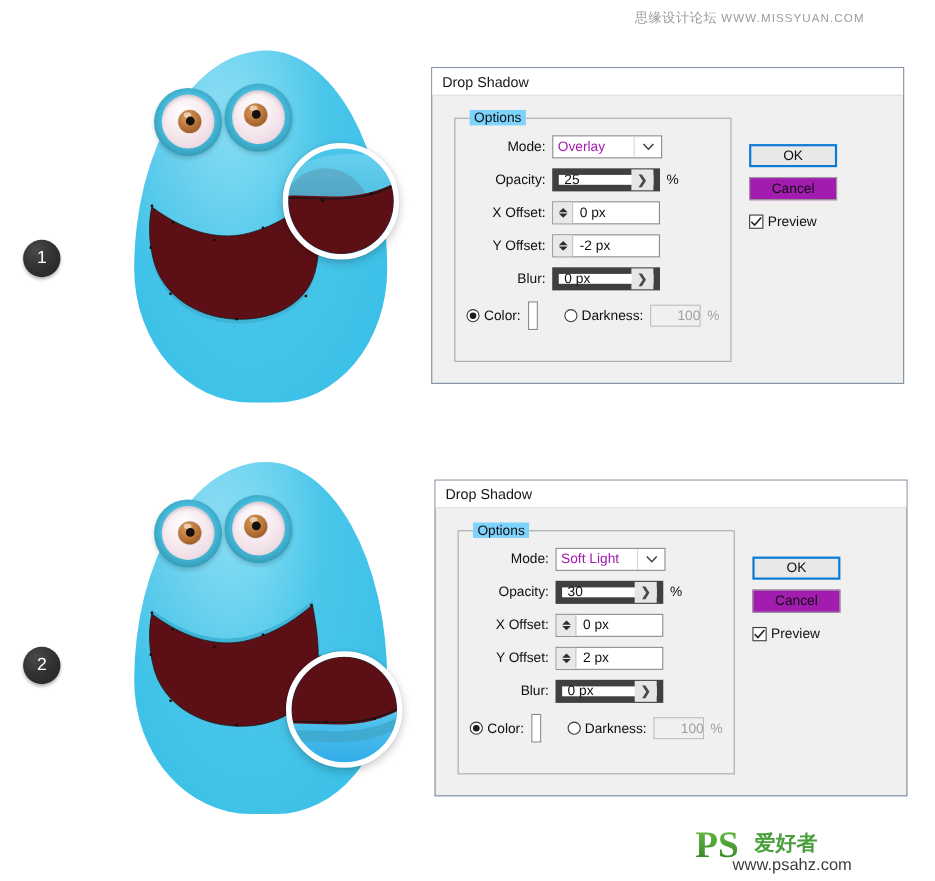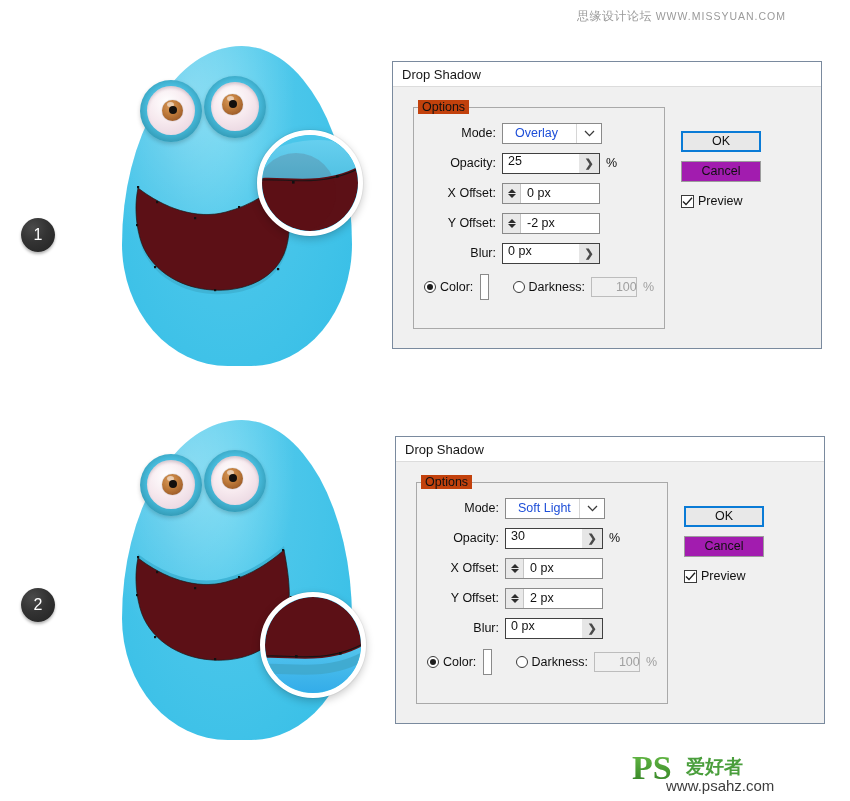--- a/index.html
+++ b/index.html
@@ -92,44 +92,44 @@
     padding:0 0 0 9px;display:flex;align-items:center;
     font-size:13px;color:#161616;box-sizing:border-box;
   }
   .dlg-body{position:relative;padding:12px 10px 10px 17px;}
 
   .group{
     position:relative;border:1px solid #a9a9a9;
     width:252px;box-sizing:border-box;padding:14px 10px 16px 10px;
   }
   .group-legend{
-    position:absolute;top:-8px;left:4px;background:#c2410c;
+    position:absolute;top:-8px;left:13px;background:#7dd3fc;
     padding:0 4px;font-size:12.5px;color:#101010;
   }
 
   .row{display:flex;align-items:center;height:22px;margin-bottom:8px;}
   .row:last-child{margin-bottom:0;}
   .lbl{width:72px;text-align:right;padding-right:6px;font-size:12.5px;color:#101010;}
 
   
   .combo{
     display:flex;align-items:center;width:100px;height:21px;
     border:1px solid #8a8a8a;background:#fff;box-sizing:border-box;
   }
-  .combo .val{flex:1;padding-left:12px;font-size:12.5px;color:#1d4ed8;line-height:19px;}
+  .combo .val{flex:1;padding-left:4px;font-size:12.5px;color:#a21caf;line-height:19px;}
   .combo .chev{
     width:24px;height:19px;display:flex;align-items:center;justify-content:center;
     border-left:1px solid #d6d6d6;color:#3a3a3a;font-size:10px;
   }
   .chev svg{display:block;}
 
   
   .numarrow{
-    display:flex;align-items:flex-start;width:98px;height:21px;
-    border:1px solid #404040;background:#fff;box-sizing:border-box;
+    display:flex;align-items:center;width:98px;height:21px;
+    border:6px solid #404040;background:#fff;box-sizing:border-box;
   }
   .numarrow .val{flex:1;padding-left:5px;font-size:12.5px;color:#111;}
   .numarrow .gt{
     width:20px;height:19px;background:#e6e6e6;color:#4a4a4a;
     display:flex;align-items:center;justify-content:center;font-size:11px;font-weight:bold;
   }
 
   
   .spinfield{
     display:flex;align-items:stretch;width:98px;height:21px;

